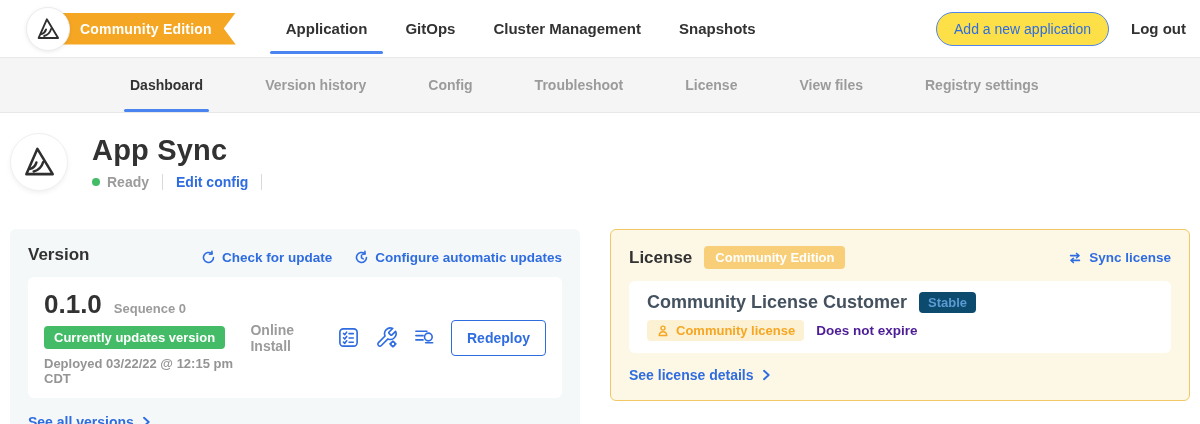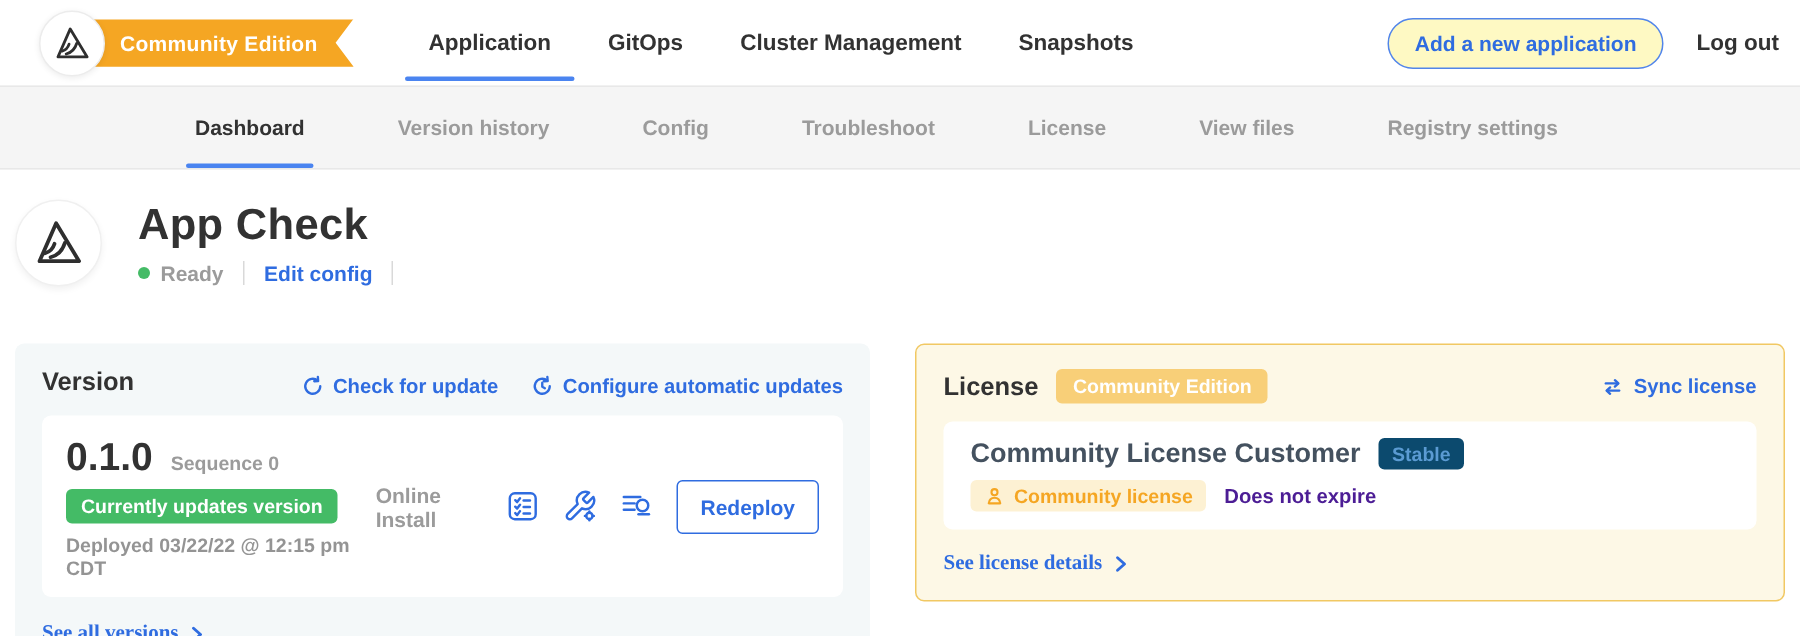--- a/index.html
+++ b/index.html
@@ -14,21 +14,21 @@
     display:flex; align-items:center; justify-content:center; position:relative; z-index:2; }
   .ribbon { margin-left:-20px; background:#F5A623; color:#fff; font-size:14px; font-weight:700;
     padding:8px 24px 8px 30px; border-radius:4px 0 0 4px;
     clip-path:polygon(0 0,100% 0,calc(100% - 12px) 50%,100% 100%,0 100%); letter-spacing:.2px; }
   .top-nav-items { display:flex; align-items:center; gap:38px; margin-left:50px; height:100%; }
   .top-nav-item { display:flex; align-items:center; height:100%; position:relative;
     font-size:15px; font-weight:700; color:#323232; text-decoration:none; cursor:pointer; }
   .top-nav-item.active::after { content:""; position:absolute; left:-16px; right:-16px; bottom:3px;
     height:3px; background:#4a84f0; border-radius:2px; }
   .top-nav-right { margin-left:auto; display:flex; align-items:center; gap:22px; }
-  .add-app-btn { background:#fef9c3; border:1.5px solid #5185ea; color:#2f6ce0; font-weight:700;
+  .add-app-btn { background:#fde047; border:1.5px solid #5185ea; color:#2f6ce0; font-weight:400;
     font-size:14px; padding:8px 17px; border-radius:19px; cursor:pointer;
     font-family:"Liberation Sans", sans-serif; }
   .logout { font-size:15px; font-weight:700; color:#323232; text-decoration:none; cursor:pointer; }
 
   
   .sub-nav { height:56px; background:#f5f5f5; border-top:1px solid #e8e8e8; border-bottom:1px solid #e8e8e8;
     display:flex; align-items:center; gap:62px; padding-left:130px; }
   .sub-nav-item { display:flex; align-items:center; height:100%; position:relative;
     font-size:14px; font-weight:600; color:#9b9b9b; text-decoration:none; cursor:pointer; }
   .sub-nav-item.active { color:#323232; }
@@ -64,21 +64,21 @@
   .ver-seq { font-size:13px; font-weight:600; color:#9b9b9b; }
   .deployed-badge { display:inline-block; margin-top:6px; background:#44bb66; color:#fff;
     font-size:13px; font-weight:700; padding:4px 10px; border-radius:4px; }
   .deployed-at { margin-top:7px; font-size:13px; font-weight:600; color:#949494; }
   .ver-actions { display:flex; align-items:center; gap:15px; }
   .install-type { font-size:14px; font-weight:600; color:#9b9b9b; margin-right:2px; }
   .action-icon { color:#2f6ce0; cursor:pointer; display:inline-flex; }
   .redeploy-btn { background:#fff; border:1px solid #2f6ce0; color:#2f6ce0; font-weight:700;
     font-size:14px; padding:9px 15px; border-radius:4px; cursor:pointer;
     font-family:"Liberation Sans", sans-serif; }
-  .card-footer-link { margin-top:15px;font-family:Liberation Serif, serif; }
+  .card-footer-link { margin-top:15px; }
 
   .license-card { flex:1; background:#fdf8e6; border:1px solid #f1c863; border-radius:6px;
     padding:16px 18px 16px; }
   .license-head { display:flex; align-items:center; justify-content:space-between; }
   .license-head-left { display:flex; align-items:center; gap:12px; }
   .edition-badge { background:#f8cf78; color:#fff; font-size:13px; font-weight:700;
     padding:4px 11px; border-radius:4px; }
   .license-body { background:#fff; border-radius:6px; margin-top:12px; padding:11px 18px 12px; }
   .customer-row { display:flex; align-items:center; gap:12px; }
   .customer-name { font-size:18px; font-weight:700; color:#44515f; }
@@ -134,21 +134,21 @@
   <div class="app-logo-circle">
     <span class="icon" style="color:#2f2f2f">
       <svg width="38" height="38" viewBox="0 0 36 36" fill="none" stroke="currentColor" stroke-width="2.4" stroke-linecap="round" stroke-linejoin="round">
         <path d="M16.5 5.5 L31 29.5 H6 Z"></path>
         <path d="M9.5 24.5c2.8-.8 5-2.8 6-6"></path>
         <path d="M13 27c4.2-1.1 7.6-4.4 9-9"></path>
       </svg>
     </span>
   </div>
   <div>
-    <div class="app-title">App Check</div>
+    <div class="app-title">App Sync</div>
     <div class="status-row">
       <span class="status-dot"></span>
       <span class="status-text">Ready</span>
       <span class="v-divider"></span>
       <a class="edit-config">Edit config</a>
       <span class="v-divider"></span>
     </div>
   </div>
 </div>
 

